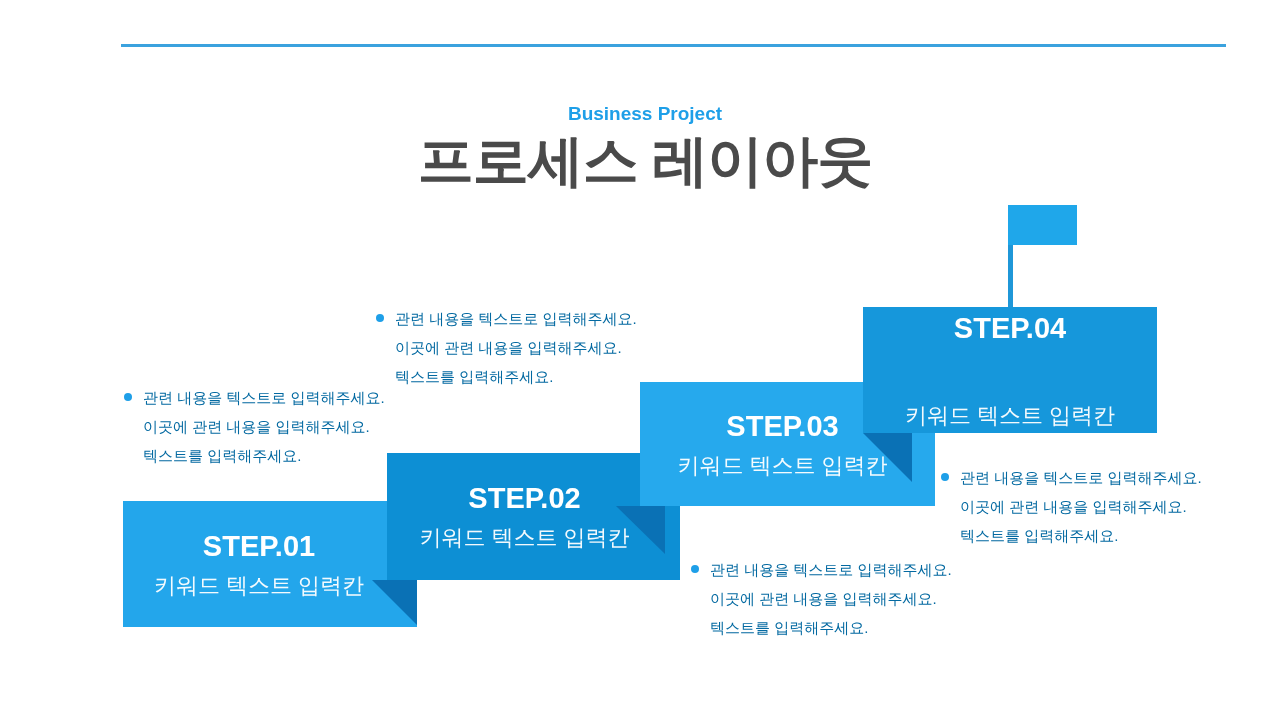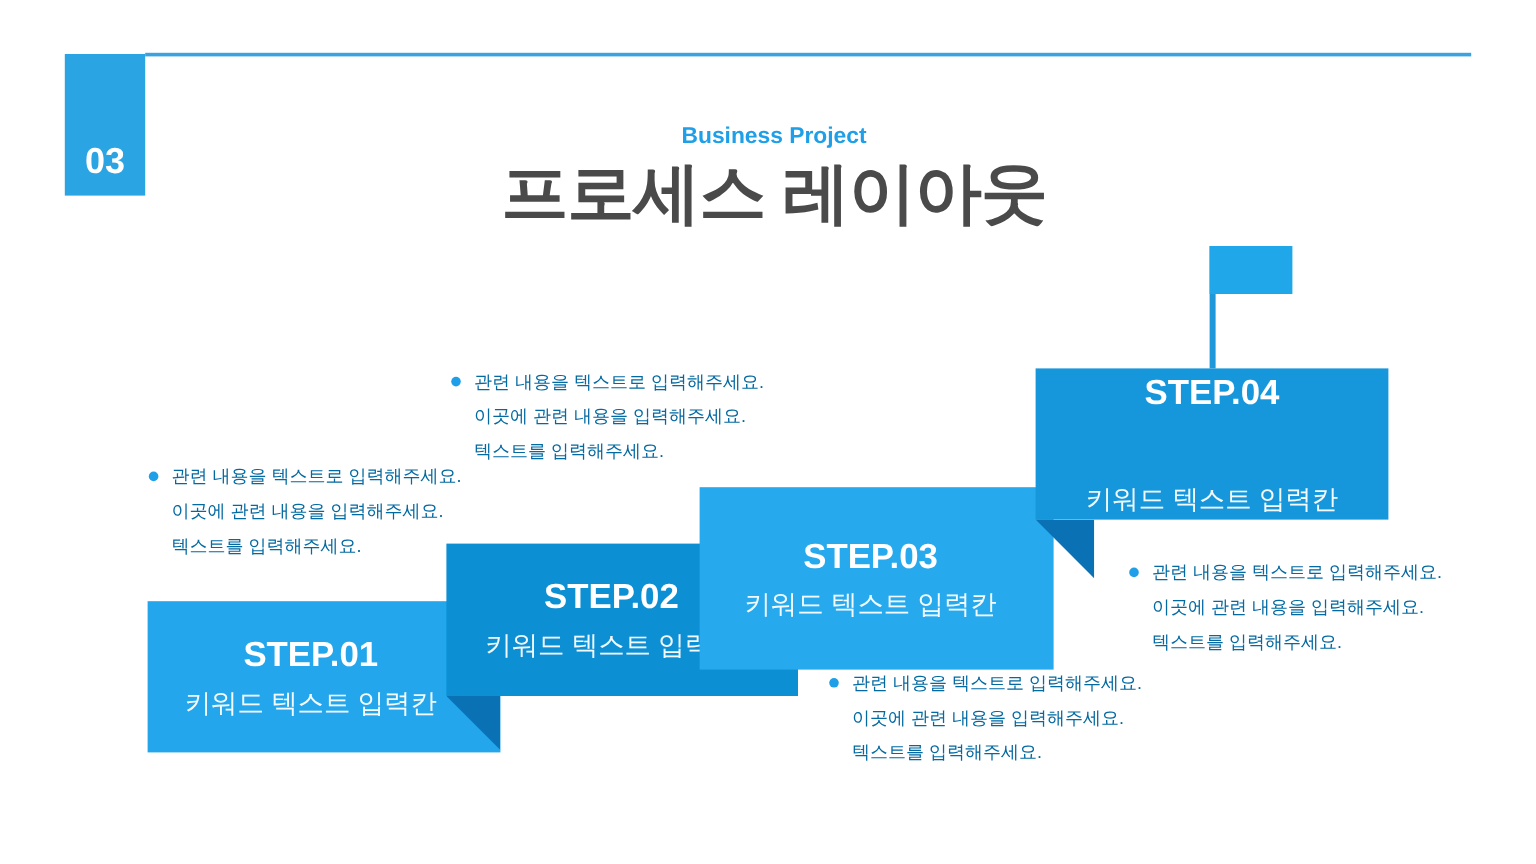--- a/index.html
+++ b/index.html
@@ -28,23 +28,23 @@
   .step-box{
     display:flex;flex-direction:column;align-items:center;justify-content:center;
     box-sizing:border-box;text-align:center;
   }
   .step-name{color:#ffffff;font-size:29px;font-weight:bold;line-height:1;}
   .step-keyword{color:rgba(255,255,255,0.95);font-size:22px;line-height:1;margin-top:14px;}
   .fold{clip-path:polygon(0 0,100% 0,100% 100%);}
 
   .box1{left:123px;top:501px;width:294px;height:126px;z-index:1;padding-right:22px;}
   .fold1{left:372px;top:580px;width:45px;height:45px;z-index:2;}
-  .box2{left:372px;top:453px;width:293px;height:127px;z-index:3;padding-right:18px;}
+  .box2{left:387px;top:453px;width:293px;height:127px;z-index:3;padding-right:18px;}
   .fold2{left:616px;top:506px;width:49px;height:48px;z-index:4;}
-  .box3{left:583px;top:382px;width:295px;height:152px;z-index:5;padding-right:10px;margin-top:24px;}
+  .box3{left:640px;top:382px;width:295px;height:124px;z-index:5;padding-right:10px;}
   .fold3{left:863px;top:433px;width:49px;height:49px;z-index:6;}
   .box4{left:863px;top:307px;width:294px;height:126px;z-index:7;}
 
   
   .flag-pole{left:1008px;top:205px;width:5px;height:102px;z-index:0;}
   .flag-cloth{left:1008px;top:205px;width:69px;height:40px;z-index:0;}
 
   
   .note{display:flex;align-items:flex-start;gap:11px;z-index:8;}
   .note-bullet{width:8px;height:8px;border-radius:50%;margin-top:10px;flex:0 0 auto;}
@@ -53,23 +53,20 @@
   .noteB{left:376px;top:304px;}
   .noteC{left:941px;top:463px;}
   .noteD{left:691px;top:555px;}
 </style>
 </head>
 <body>
 
 <div class="slide">
 
   <div class="abs top-rule" style="background-color: rgb(59, 162, 222);"></div>
-  <div class="abs badge" style="background-color: rgb(42, 164, 226);">
-    <span class="badge-num">03</span>
-  </div>
   <div class="abs header-text">
     <div class="slide-subtitle">Business Project</div>
     <div class="slide-title">프로세스 레이아웃</div>
   </div>
 
   <div class="abs flag-pole" style="background-color: rgb(31, 151, 216);"></div>
   <div class="abs flag-cloth" style="background-color: rgb(31, 167, 234);"></div>
 
   <div class="abs step-box box1" style="background-color: rgb(35, 166, 235);">
     <div class="step-name">STEP.01</div>

